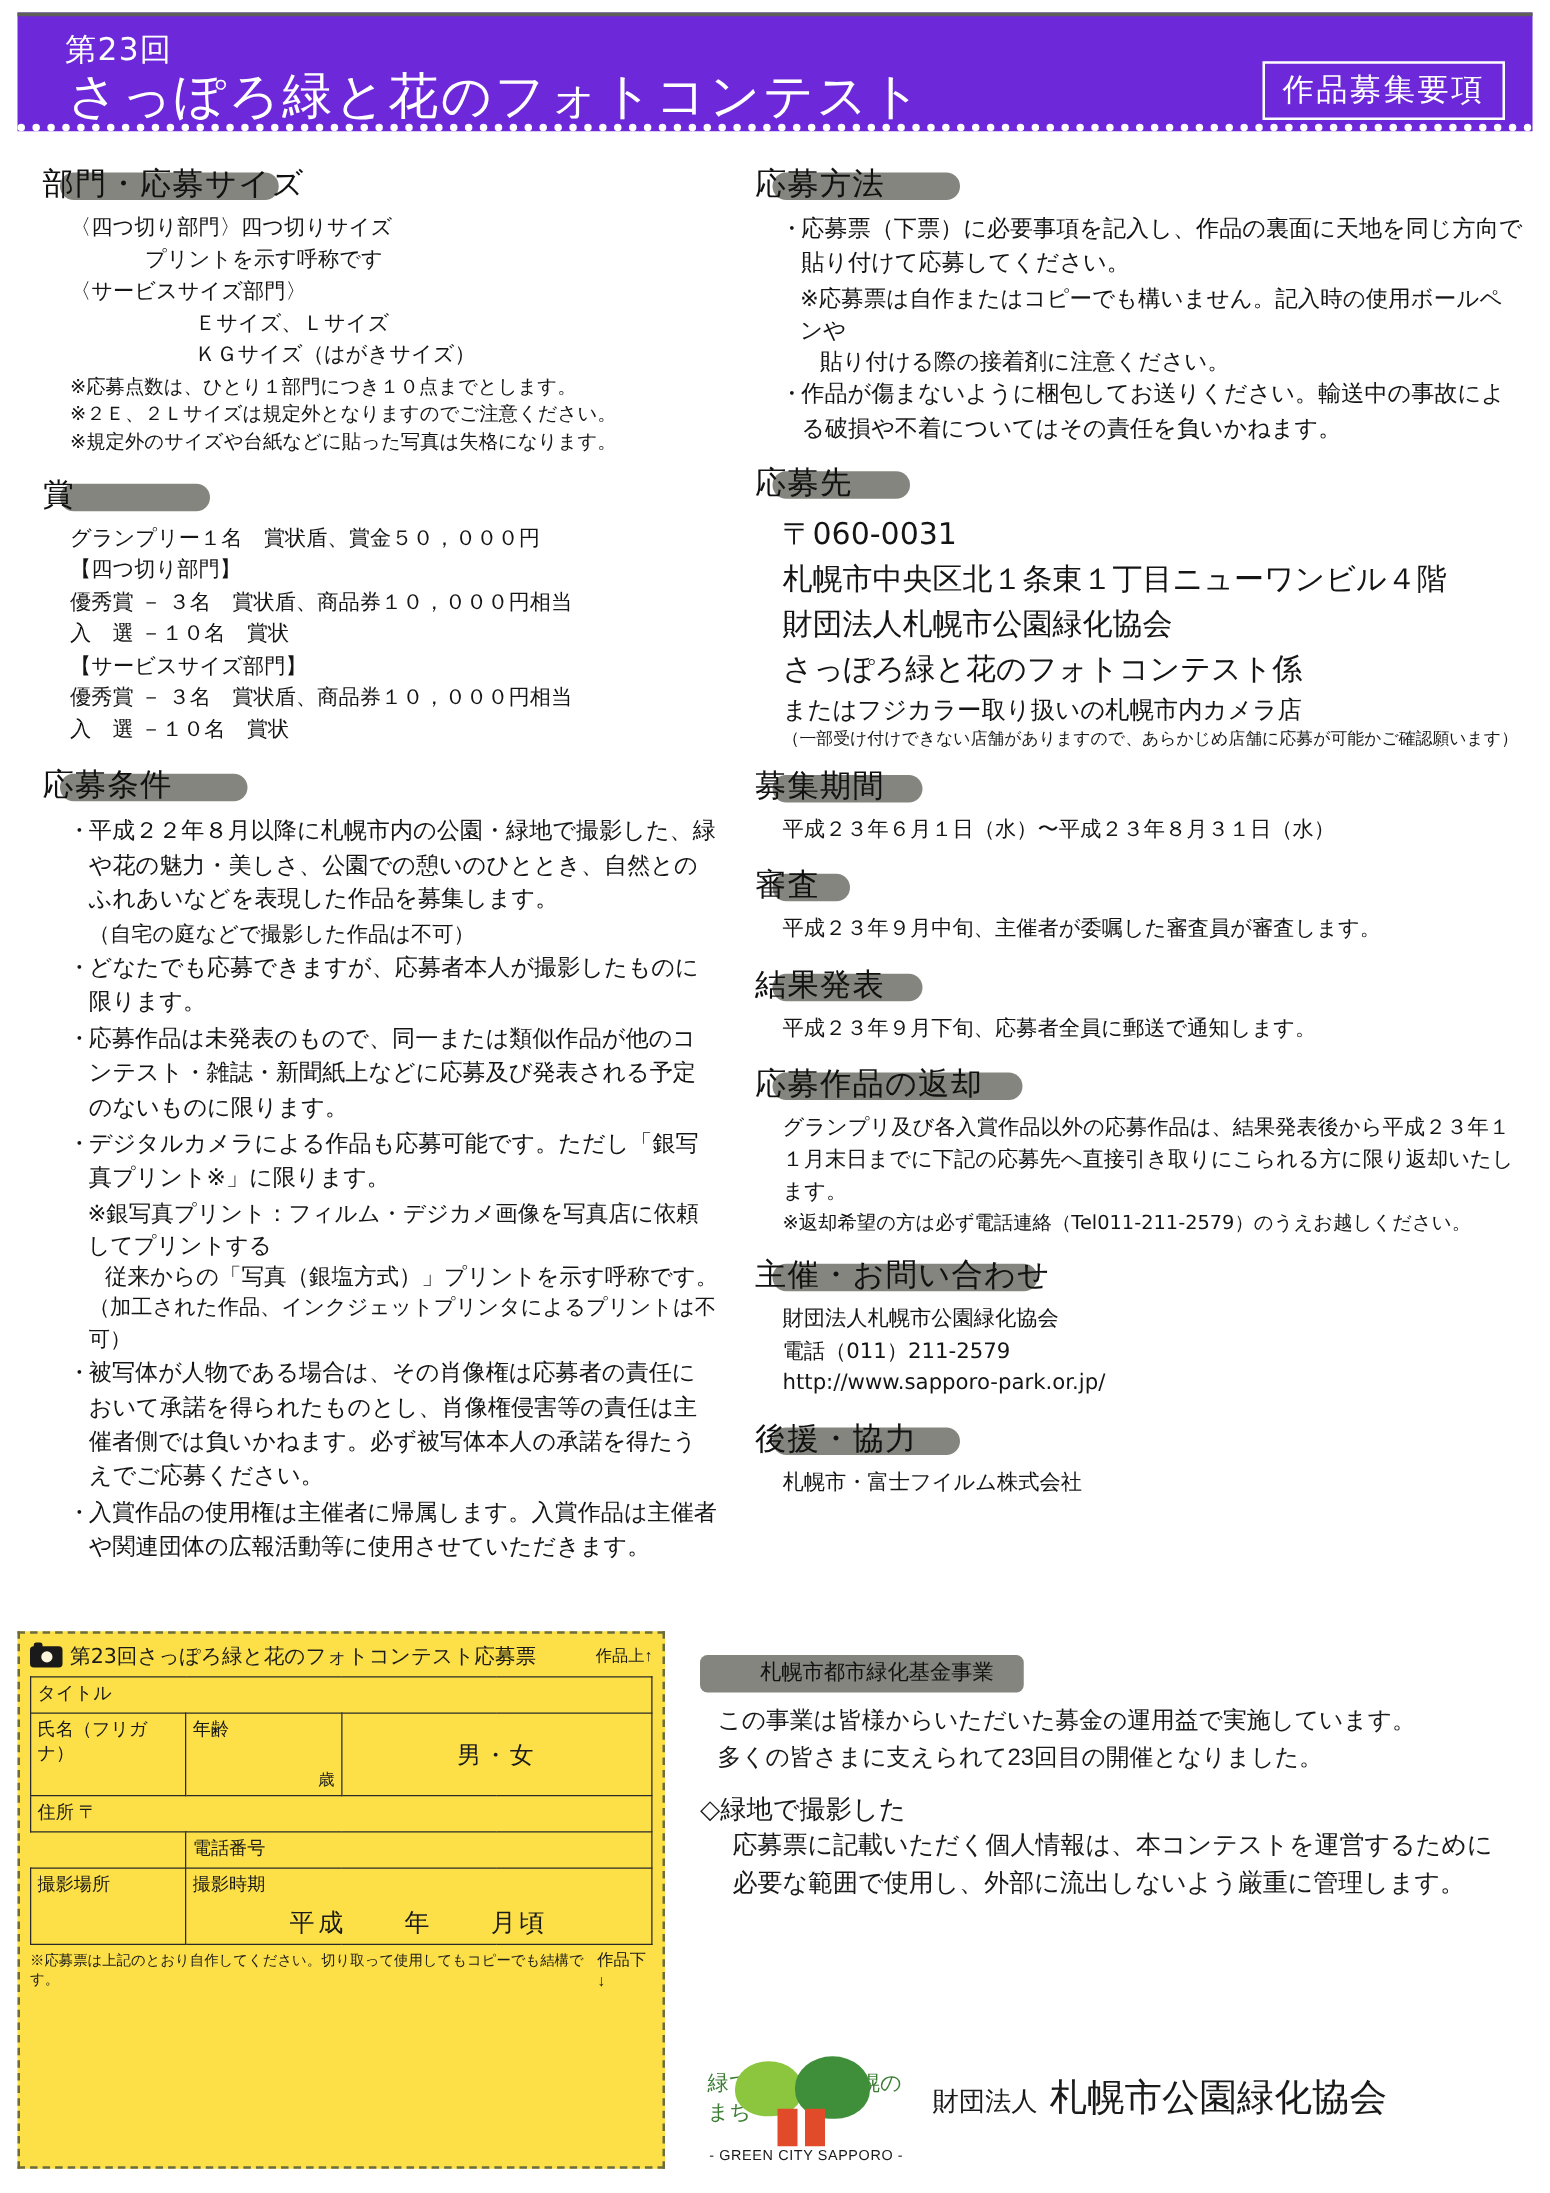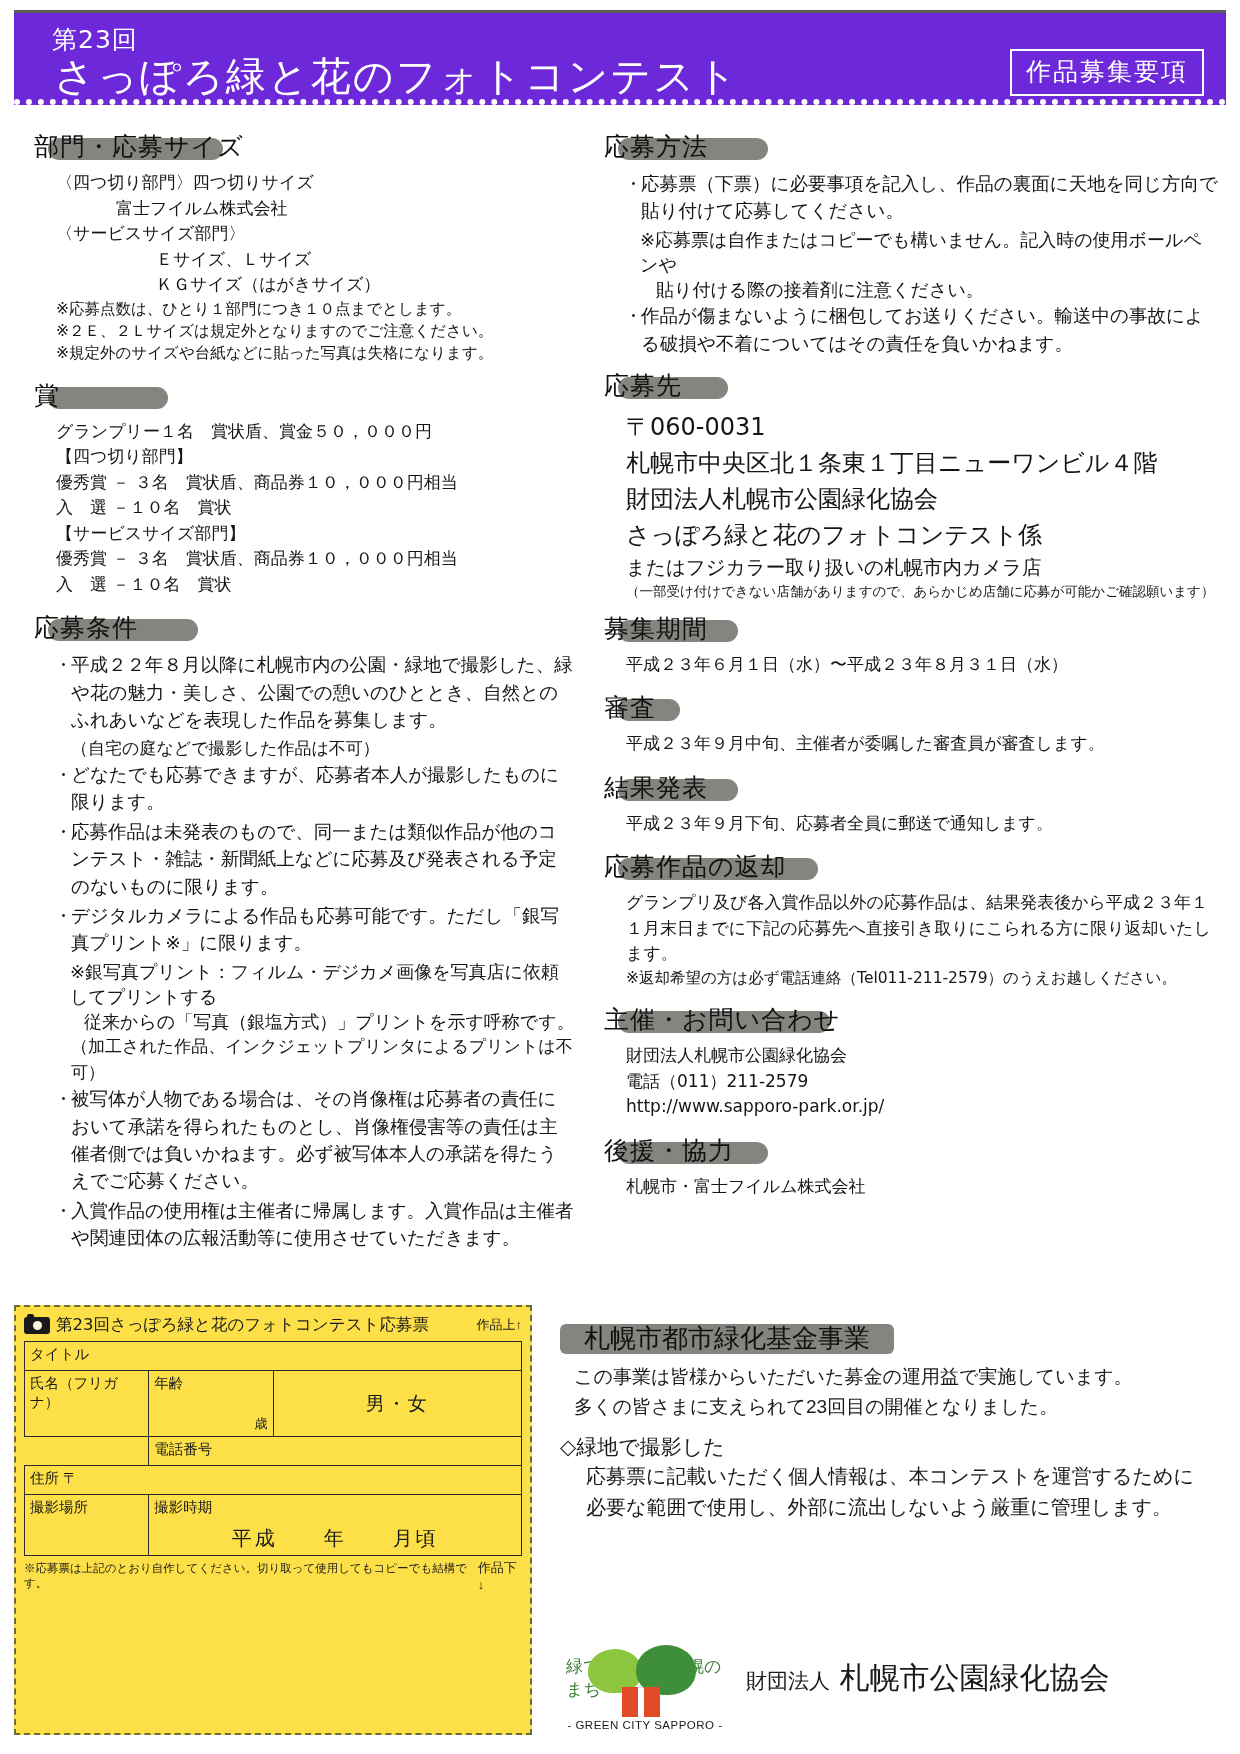--- a/index.html
+++ b/index.html
@@ -235,25 +235,26 @@
   .fund-tag .bar {
     position: absolute;
     left: 0; top: 4px;
     width: 100%; height: 30px;
     background: #85857f;
     border-radius: 6px;
   }
   .fund-tag .txt {
     position: relative;
     z-index: 1;
-    font-size: 26px;
+    font-size: 17px;
     font-family: "DejaVu Sans", sans-serif;
     color: #111;
     line-height: 36px;
     padding: 0 24px;
+    margin-left: 24px;
   }
   .br-body { font-size: 19px; line-height: 1.6; padding-left: 14px; }
   .privacy-h { font-size: 21px; font-family: "DejaVu Sans", sans-serif; }
   .privacy-b { font-size: 20px; line-height: 1.55; padding-left: 26px; }
 
   
   .logo-wrap {
     position: absolute;
     left: 560px; top: 1618px;
     width: 680px;
@@ -322,21 +323,21 @@
 </div>
 
 <div class="col-left">
 
   <div class="sec w175">
     <span class="bar"></span>
     <span class="txt">部門・応募サイズ</span>
   </div>
   <div class="body-block">
     <div class="plain-line">〈四つ切り部門〉四つ切りサイズ</div>
-    <div class="plain-line indent1">富士フイルム株式会社</div>
+    <div class="plain-line indent1">プリントを示す呼称です</div>
     <div class="plain-line">〈サービスサイズ部門〉</div>
     <div class="plain-line indent2">Ｅサイズ、Ｌサイズ</div>
     <div class="plain-line indent2">ＫＧサイズ（はがきサイズ）</div>
     <div class="note">※応募点数は、ひとり１部門につき１０点までとします。</div>
     <div class="note">※２Ｅ、２Ｌサイズは規定外となりますのでご注意ください。</div>
     <div class="note">※規定外のサイズや台紙などに貼った写真は失格になります。</div>
   </div>
 
   <div class="gap14"></div>
 
@@ -496,28 +497,28 @@
       </td>
       <td class="h-name" style="width:18%;">
         <span class="cell-label">年齢</span>
         <div style="text-align:right; font-size:13px; margin-top:22px;">歳</div>
       </td>
       <td class="h-name center" colspan="2" style="width:30%; vertical-align:middle;">
         <span class="mg">男・女</span>
       </td>
     </tr>
     <tr>
+      <td colspan="4" class="h-addr">
+        <span class="cell-label">住所 〒</span>
+      </td>
+    </tr>
+    <tr>
       <td style="border:none;" class="h-tel"></td>
       <td colspan="3" class="h-tel">
         <span class="cell-label">電話番号</span>
-      </td>
-    </tr>
-    <tr>
-      <td colspan="4" class="h-addr">
-        <span class="cell-label">住所 〒</span>
       </td>
     </tr>
     <tr>
       <td class="h-place">
         <span class="cell-label">撮影場所</span>
       </td>
       <td colspan="3" class="h-place">
         <span class="cell-label">撮影時期</span>
         <div class="center heisei" style="margin-top:8px;">平成　　年　　月頃</div>
       </td>

